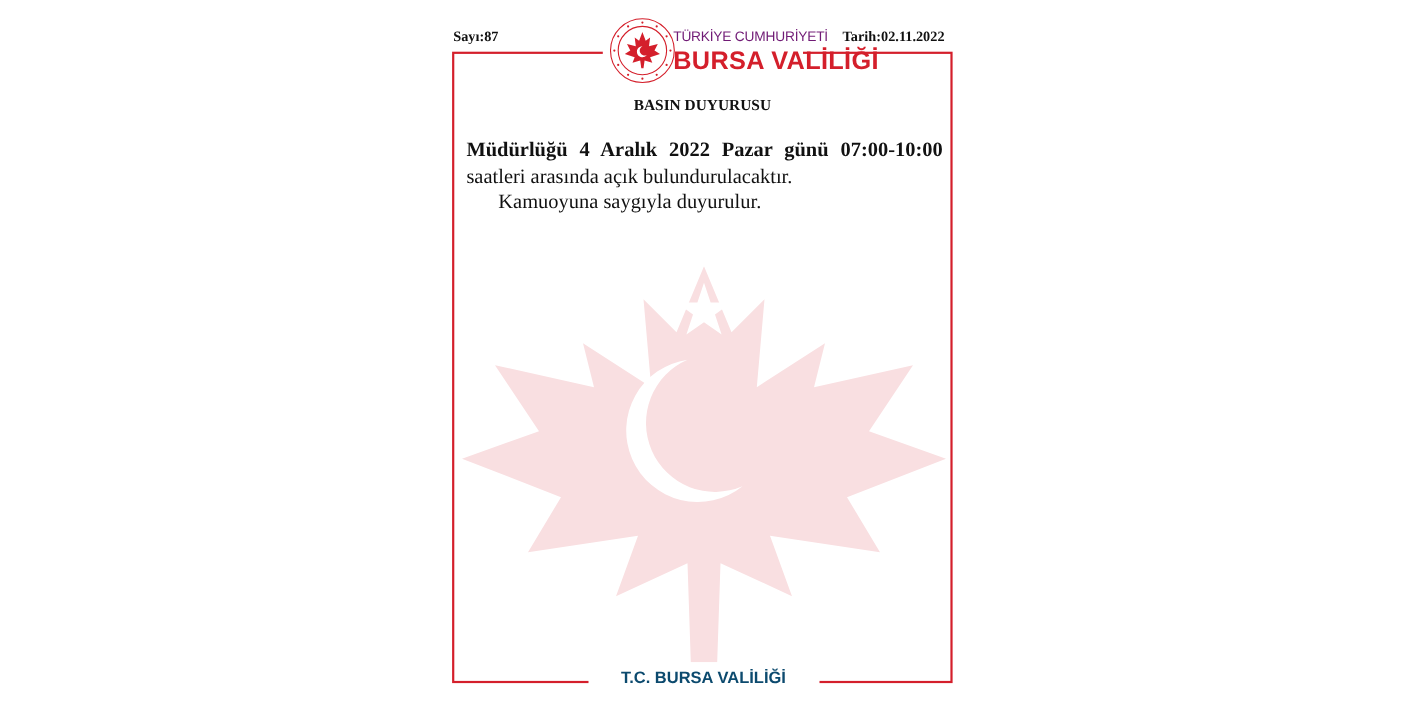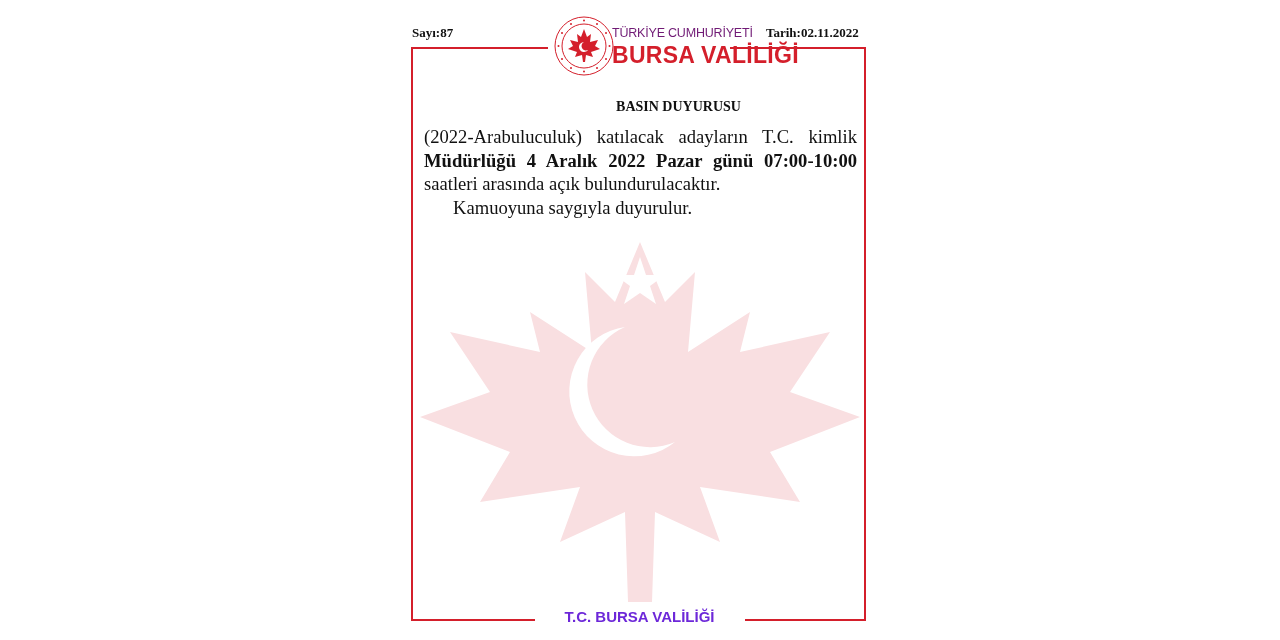--- a/index.html
+++ b/index.html
@@ -7,27 +7,27 @@
   .page { position:absolute; left:0; top:0; width:1280px; height:640px;margin-top:12px; }
   .frame { position:absolute; left:411px; top:35px; width:455px; height:574px; border:2px solid #d41f2b; box-sizing:border-box; }
   .gap-top { position:absolute; left:548px; top:30px; width:182px; height:12px; background:#fff; }
   .gap-bot { position:absolute; left:535px; top:602px; width:210px; height:14px; background:#fff; }
   .sayi { position:absolute; left:412px; top:13px; font-family:"Liberation Serif", serif; font-weight:bold; font-size:13px; color:#111; }
   .tarih { position:absolute; left:766px; top:13px; font-family:"Liberation Serif", serif; font-weight:bold; font-size:13px; color:#111; }
   .emblem { position:absolute; left:553px; top:3px; width:62px; height:62px; }
   .hdr-t1 { position:absolute; left:612px; top:14px; font-family:"Liberation Sans", sans-serif; font-size:12.5px; color:#701a75; letter-spacing:-0.2px; }
   .hdr-t2 { position:absolute; left:612px; top:30px; font-family:"Liberation Sans", sans-serif; font-size:23px; font-weight:bold; color:#d41f2b; letter-spacing:0.3px; }
   .watermark { position:absolute; left:420px; top:230px; width:440px; height:360px; }
-  .title { position:absolute; left:411px; width:455px; top:87px; text-align:center; font-family:"Liberation Serif", serif; font-weight:bold; font-size:14px; color:#111;padding-left:40px; }
+  .title { position:absolute; left:411px; width:455px; top:77px; text-align:center; font-family:"Liberation Serif", serif; font-weight:bold; font-size:14px; color:#111; }
   .body { position:absolute; left:424px; top:113px; width:433px; font-family:"Liberation Serif", serif; font-size:18.6px; line-height:23.5px; color:#111; }
   .line { display:block; white-space:nowrap; }
   .just { text-align:justify; text-align-last:justify; white-space:normal; }
   .indent { padding-left:29px; }
   b { font-weight:bold; }
-  .foot1 { position:absolute; left:411px; width:457px; top:596px; text-align:center; font-family:"Liberation Sans", sans-serif; font-weight:bold; font-size:15px; color:#6d28d9; }
+  .foot1 { position:absolute; left:411px; width:457px; top:596px; text-align:center; font-family:"Liberation Sans", sans-serif; font-weight:bold; font-size:15px; color:#0c4a6e; }
   .foot2 { position:absolute; left:411px; width:457px; top:615px; text-align:center; font-family:"Liberation Sans", sans-serif; font-weight:bold; font-size:10.5px; color:#d41f2b; }
 </style>
 </head>
 <body>
 
 <div class="page">
 
   <svg class="watermark" viewBox="0 0 440 360">
     <path fill="#f9dfe1" d="M220 0 L245 60 L275 30 L268 110 L330 70 L320 110 L410 90 L370 150 L440 175 L350 210 L380 260 L280 245 L300 300 L235 270 L232 360 L208 360 L205 270 L140 300 L160 245 L60 260 L90 210 L0 175 L70 150 L30 90 L120 110 L110 70 L172 110 L165 30 L195 60 Z"></path>
     <path fill="#ffffff" d="M220 85 a65 65 0 1 0 50 115 a52 52 0 1 1 -50 -115 Z" transform="translate(-15,0)"></path>
@@ -60,20 +60,19 @@
       <path d="M31 14 L34 22 L38 19 L37 27 L45 25 L42 31 L47 34 L38 37 L40 42 L33 40 L32 47 L30 47 L29 40 L22 42 L24 37 L15 34 L20 31 L17 25 L25 27 L24 19 L28 22 Z"></path>
     </g>
     <path fill="#fff" d="M31 27 a5 5 0 1 0 4 8 a4 4 0 1 1 -4 -8 Z"></path>
   </svg>
   <div class="hdr-t1">TÜRKİYE CUMHURİYETİ</div>
   <div class="hdr-t2">BURSA VALİLİĞİ</div>
 
   <div class="title">BASIN DUYURUSU</div>
 
   <div class="body">
-    <span class="line just">(2022-Arabuluculuk) katılacak adayların T.C. kimlik</span>
     <span class="line just"><b>Müdürlüğü 4 Aralık 2022 Pazar günü 07:00-10:00</b></span>
     <span class="line">saatleri arasında açık bulundurulacaktır.</span>
     <span class="line indent">Kamuoyuna saygıyla duyurulur.</span>
   </div>
 
   <div class="foot1">T.C. BURSA VALİLİĞİ</div>
 </div>
 
 </body></html>

